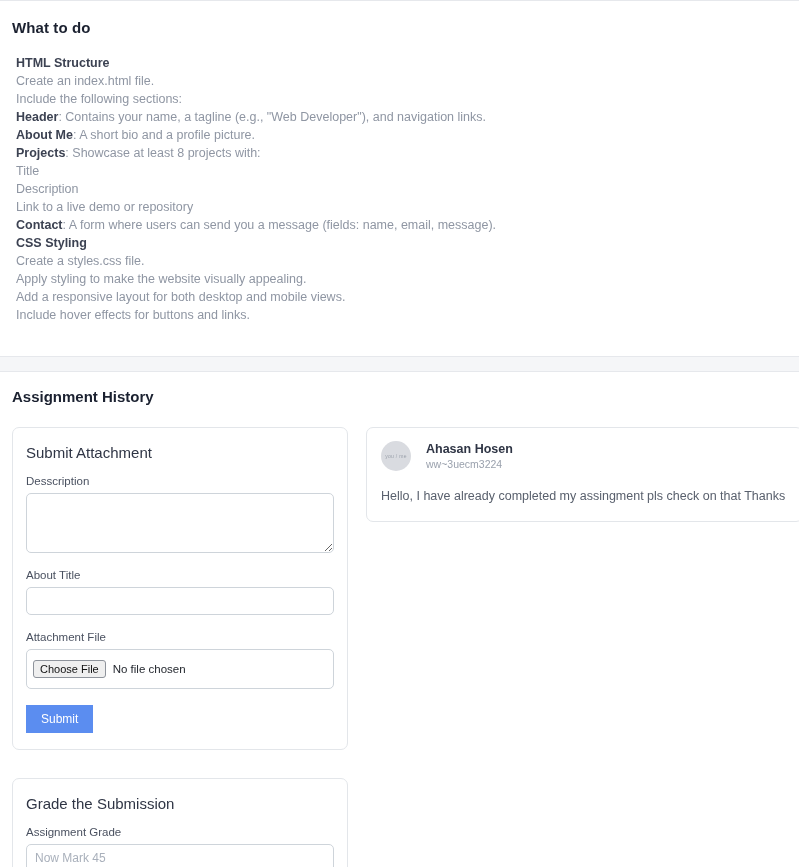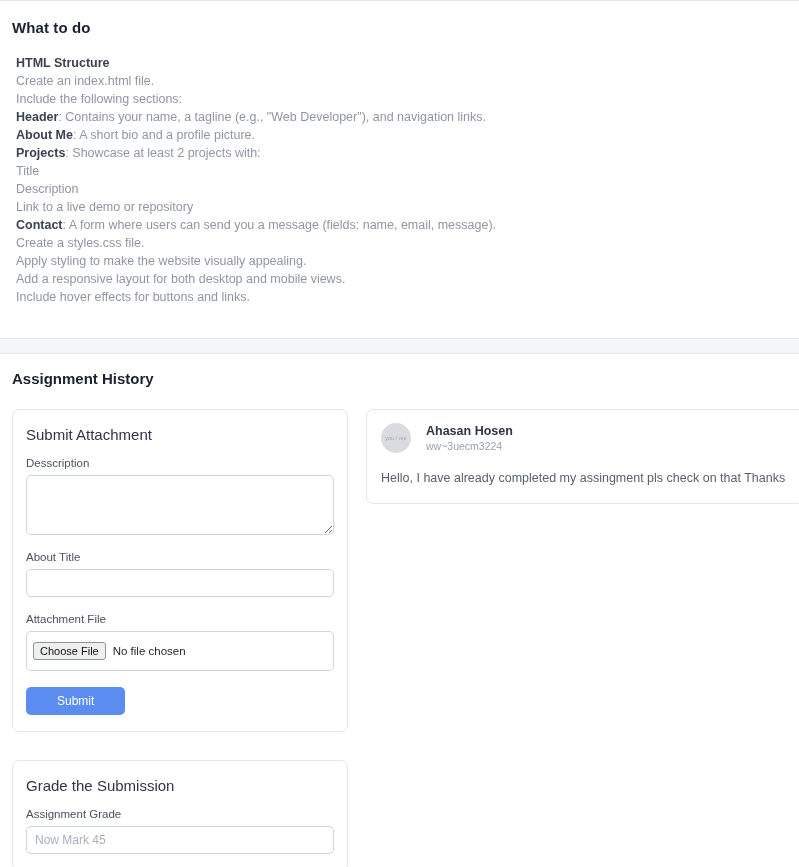--- a/index.html
+++ b/index.html
@@ -165,22 +165,22 @@
     color: #24282f;
   }
 
   .btn-primary {
     margin-top: 16px;
     background: #5b8df0;
     border: none;
     color: #fff;
     font-size: 12px;
     font-family: "Liberation Sans", sans-serif;
-    padding: 7px 31px;
-    border-radius: 5px;
+    padding: 7px 15px;
+    border-radius: 0;
     cursor: pointer;
   }
 
   .right-col {
     flex: 1 1 auto;
     min-width: 0;
   }
   .submission-card {
     border: 1px solid #e3e6ea;
     border-radius: 7px;
@@ -231,25 +231,26 @@
 <div class="section-divider-top"></div>
 
 <section class="what-to-do">
   <h2 class="section-title">What to do</h2>
   <div class="todo-list">
     <div class="todo-line heading">HTML Structure</div>
     <div class="todo-line">Create an index.html file.</div>
     <div class="todo-line">Include the following sections:</div>
     <div class="todo-line"><span class="lead">Header</span><span>: Contains your name, a tagline (e.g., "Web Developer"), and navigation links.</span></div>
     <div class="todo-line"><span class="lead">About Me</span><span>: A short bio and a profile picture.</span></div>
-    <div class="todo-line"><span class="lead">Projects</span><span>: Showcase at least 2 projects with:</span></div>
+    <div class="todo-line"><span class="lead">Projects</span><span>: Showcase at least 8 projects with:</span></div>
     <div class="todo-line">Title</div>
     <div class="todo-line">Description</div>
     <div class="todo-line">Link to a live demo or repository</div>
     <div class="todo-line"><span class="lead">Contact</span><span>: A form where users can send you a message (fields: name, email, message).</span></div>
+    <div class="todo-line heading">CSS Styling</div>
     <div class="todo-line">Create a styles.css file.</div>
     <div class="todo-line">Apply styling to make the website visually appealing.</div>
     <div class="todo-line">Add a responsive layout for both desktop and mobile views.</div>
     <div class="todo-line">Include hover effects for buttons and links.</div>
   </div>
 </section>
 
 <div class="gap-band"></div>
 
 <section class="assignment-history">

